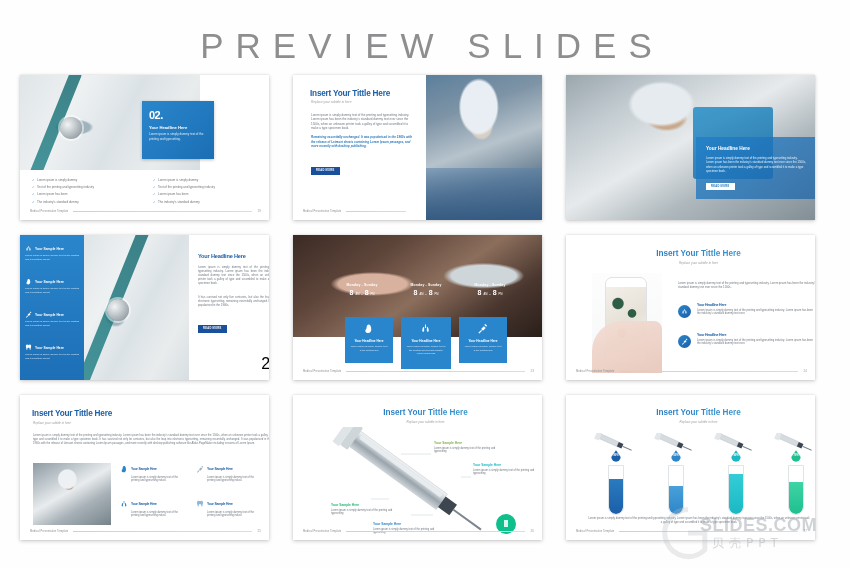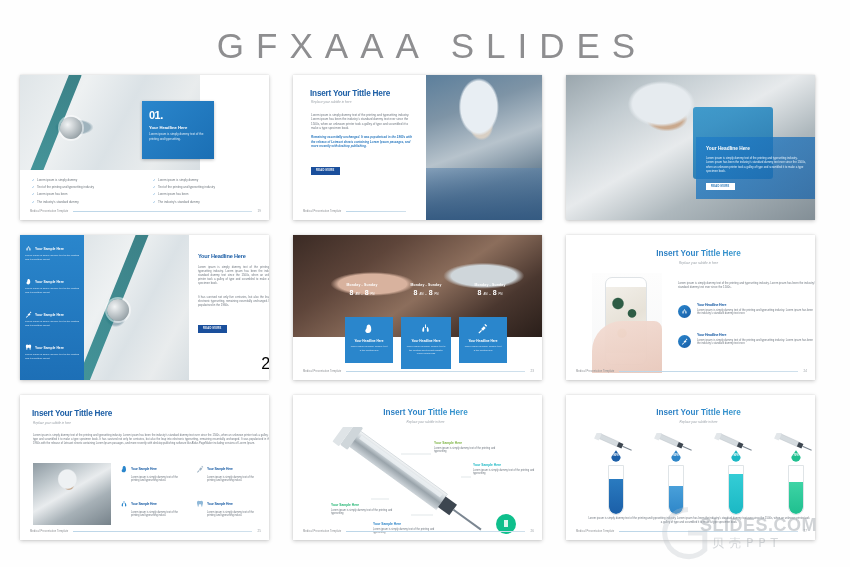--- a/index.html
+++ b/index.html
@@ -126,28 +126,28 @@
   .ovl-blue {
     position:absolute;
     background: linear-gradient(135deg, rgba(32,126,200,.80), rgba(26,100,170,.72));
   }
 </style>
 </head>
 <body>
 
 <div class="page">
 
-  <div class="page-heading">GFXAAA SLIDES</div>
+  <div class="page-heading">PREVIEW SLIDES</div>
 
   <div class="grid">
 
     <div class="slide">
       <div class="ph ph-steth" style="left:0;top:0;width:180px;height:95px;"></div>
       <div style="position:absolute;left:122px;top:26px;width:72px;height:58px;background:linear-gradient(135deg,#2a86cc,#1b6fb4);box-shadow:0 1px 3px rgba(0,0,0,.25);">
-        <div style="position:absolute;left:7px;top:8px;color:#fff;font-size:11px;font-weight:bold;letter-spacing:-.5px;">01.</div>
+        <div style="position:absolute;left:7px;top:8px;color:#fff;font-size:11px;font-weight:bold;letter-spacing:-.5px;">02.</div>
         <div style="position:absolute;left:7px;top:24px;color:#fff;font-size:4.2px;font-weight:bold;">Your Headline Here</div>
         <div style="position:absolute;left:7px;top:31px;width:56px;color:#dbeaf6;font-size:3px;line-height:1.5;">Lorem ipsum is simply dummy text of the printing and typesetting.</div>
       </div>
       <div style="position:absolute;left:12px;top:103px;width:108px;">
         <div style="display:flex;gap:2.5px;margin-bottom:3.2px;font-size:3px;color:#6f777e;">
             <span class="chk">✓</span>
             <span>Lorem ipsum is simply dummy</span>
           </div>
         <div style="display:flex;gap:2.5px;margin-bottom:3.2px;font-size:3px;color:#6f777e;">
             <span class="chk">✓</span>

